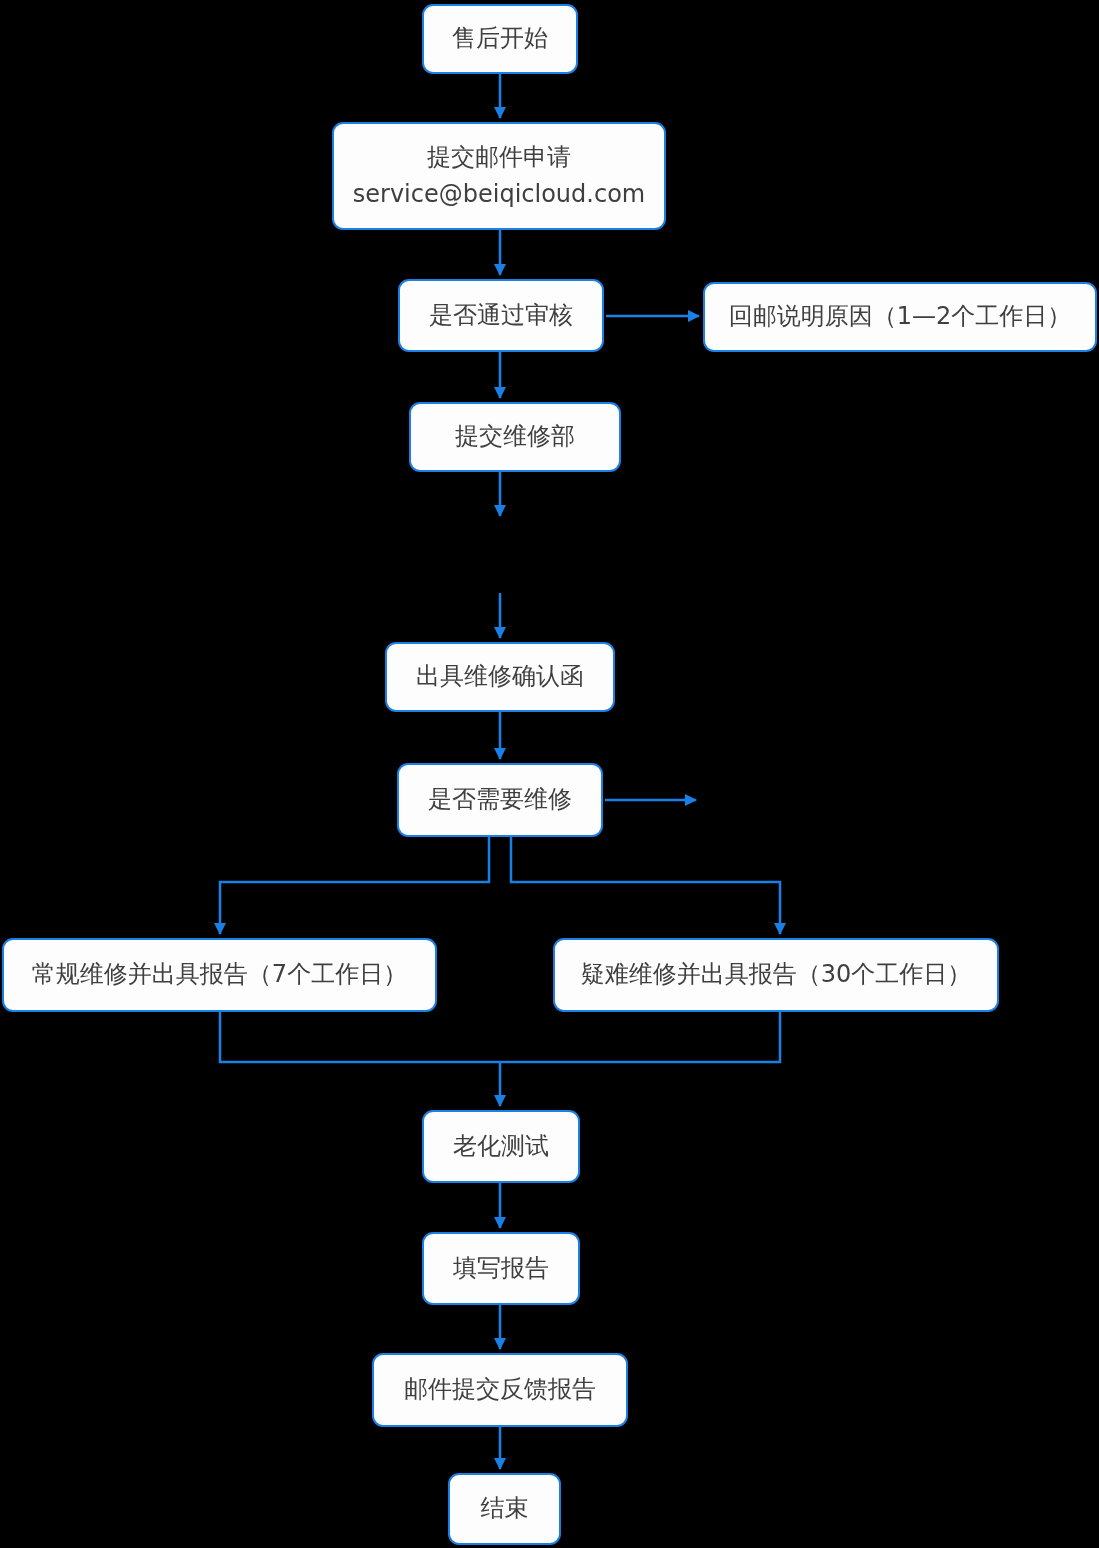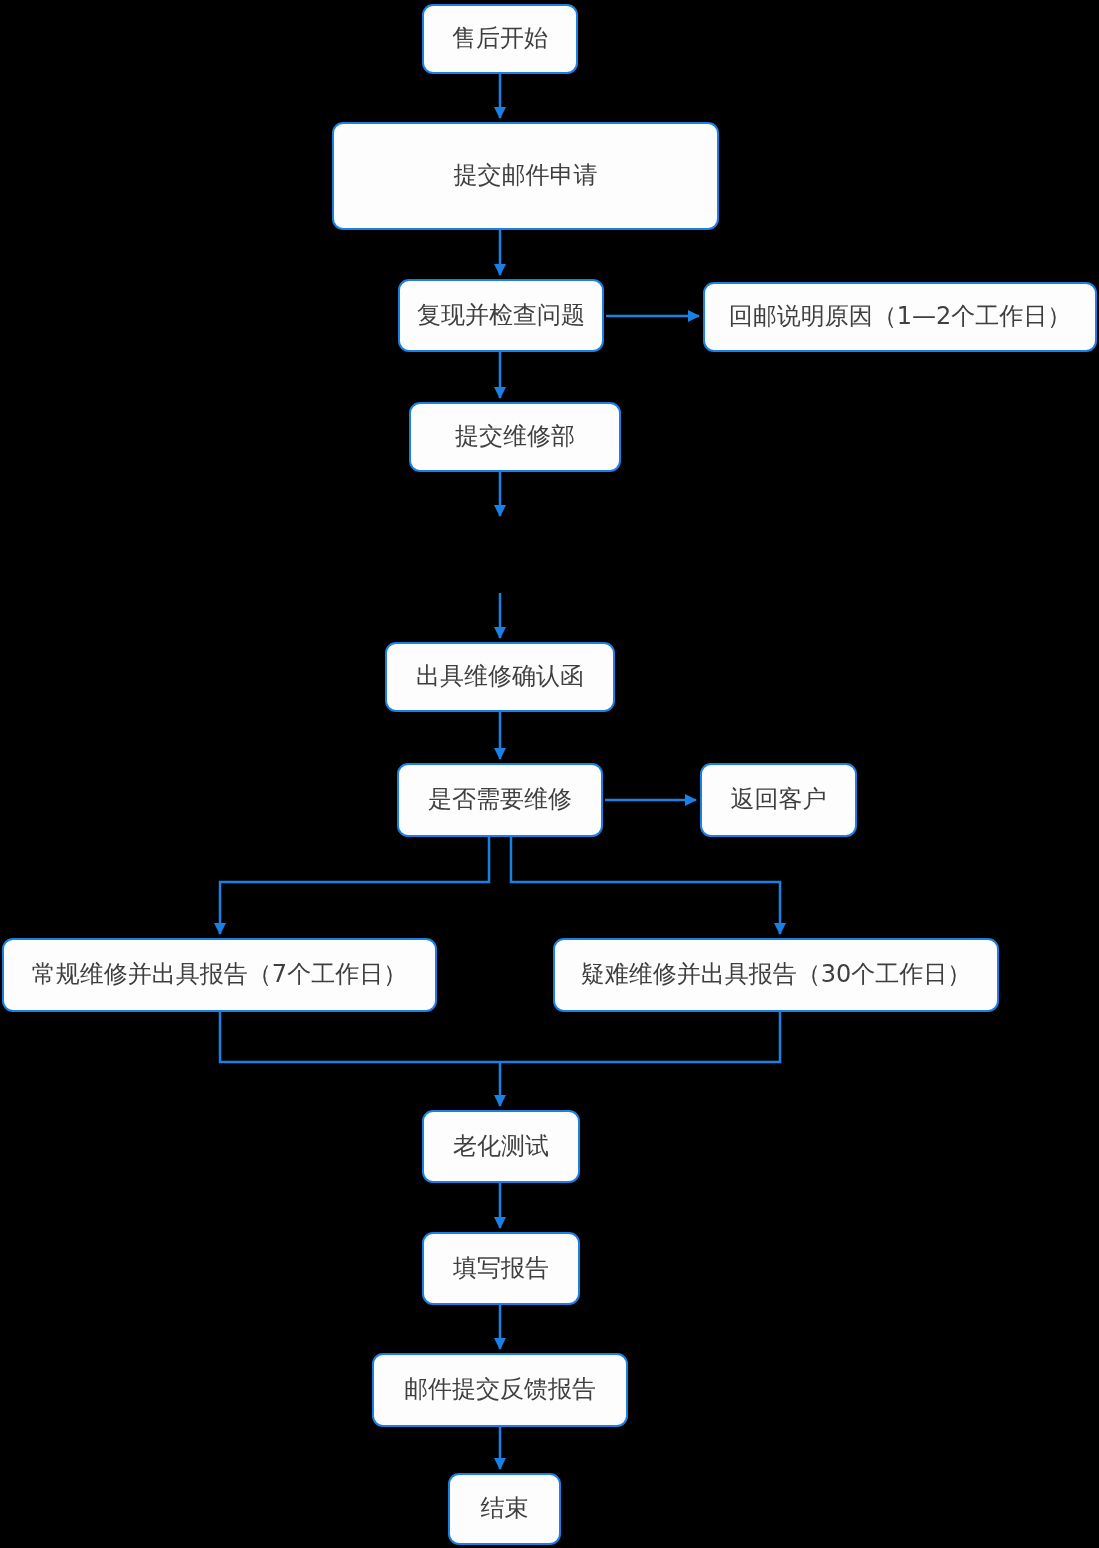--- a/index.html
+++ b/index.html
@@ -35,21 +35,21 @@
     border:2px solid var(--accent);
     border-radius:11px;
     color:var(--text);
     font-size:24px;
     line-height:1.55;
     text-align:right;
     white-space:nowrap;
   }
   
   .n-start{left:422px;top:4px;width:156px;height:70px;}
-  .n-submit-email{left:332px;top:122px;width:387px;height:108px;}
+  .n-submit-email{left:332px;top:122px;width:334px;height:108px;}
   .n-review{left:398px;top:279px;width:206px;height:73px;}
   .n-reply-reason{left:703px;top:282px;width:394px;height:70px;}
   .n-submit-repair{left:409px;top:402px;width:212px;height:70px;}
   .n-reproduce{left:385px;top:520px;width:230px;height:73px;}
   .n-confirm-letter{left:385px;top:642px;width:230px;height:70px;}
   .n-need-repair{left:397px;top:763px;width:206px;height:74px;}
   .n-return-customer{left:700px;top:763px;width:157px;height:74px;}
   .n-regular-repair{left:2px;top:938px;width:435px;height:74px;}
   .n-difficult-repair{left:553px;top:938px;width:446px;height:74px;}
   .n-aging-test{left:422px;top:1110px;width:158px;height:73px;}
@@ -84,46 +84,44 @@
     <line x1="500" y1="1305" x2="500" y2="1349" marker-end="url(#arrow)"></line>
     <line x1="500" y1="1427" x2="500" y2="1469" marker-end="url(#arrow)"></line>
   </svg>
 
   <div class="node n-start">
     <span>售后开始</span>
   </div>
 
   <div class="node n-submit-email">
     <span>提交邮件申请</span>
+    <span>service@beiqicloud.com</span>
   </div>
 
   <div class="node n-review">
-    <span>复现并检查问题</span>
+    <span>是否通过审核</span>
   </div>
 
   <div class="node n-reply-reason">
     <span>回邮说明原因（1—2个工作日）</span>
   </div>
 
   <div class="node n-submit-repair">
     <span>提交维修部</span>
   </div>
 
 
   <div class="node n-confirm-letter">
     <span>出具维修确认函</span>
   </div>
 
   <div class="node n-need-repair">
     <span>是否需要维修</span>
   </div>
 
-  <div class="node n-return-customer">
-    <span>返回客户</span>
-  </div>
 
   <div class="node n-regular-repair">
     <span>常规维修并出具报告（7个工作日）</span>
   </div>
 
   <div class="node n-difficult-repair">
     <span>疑难维修并出具报告（30个工作日）</span>
   </div>
 
   <div class="node n-aging-test">

